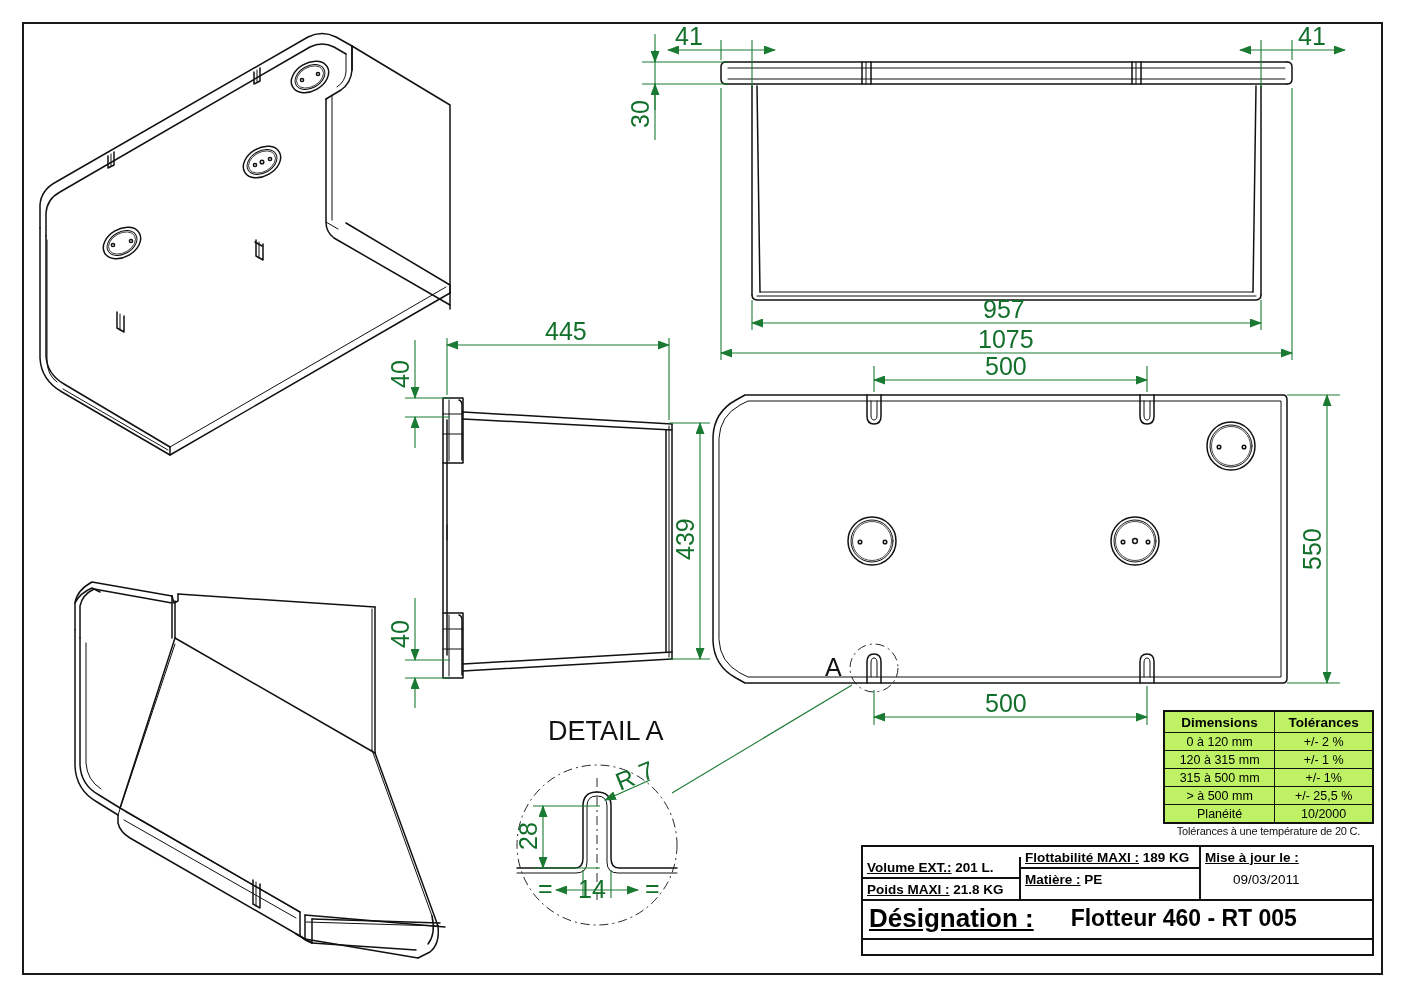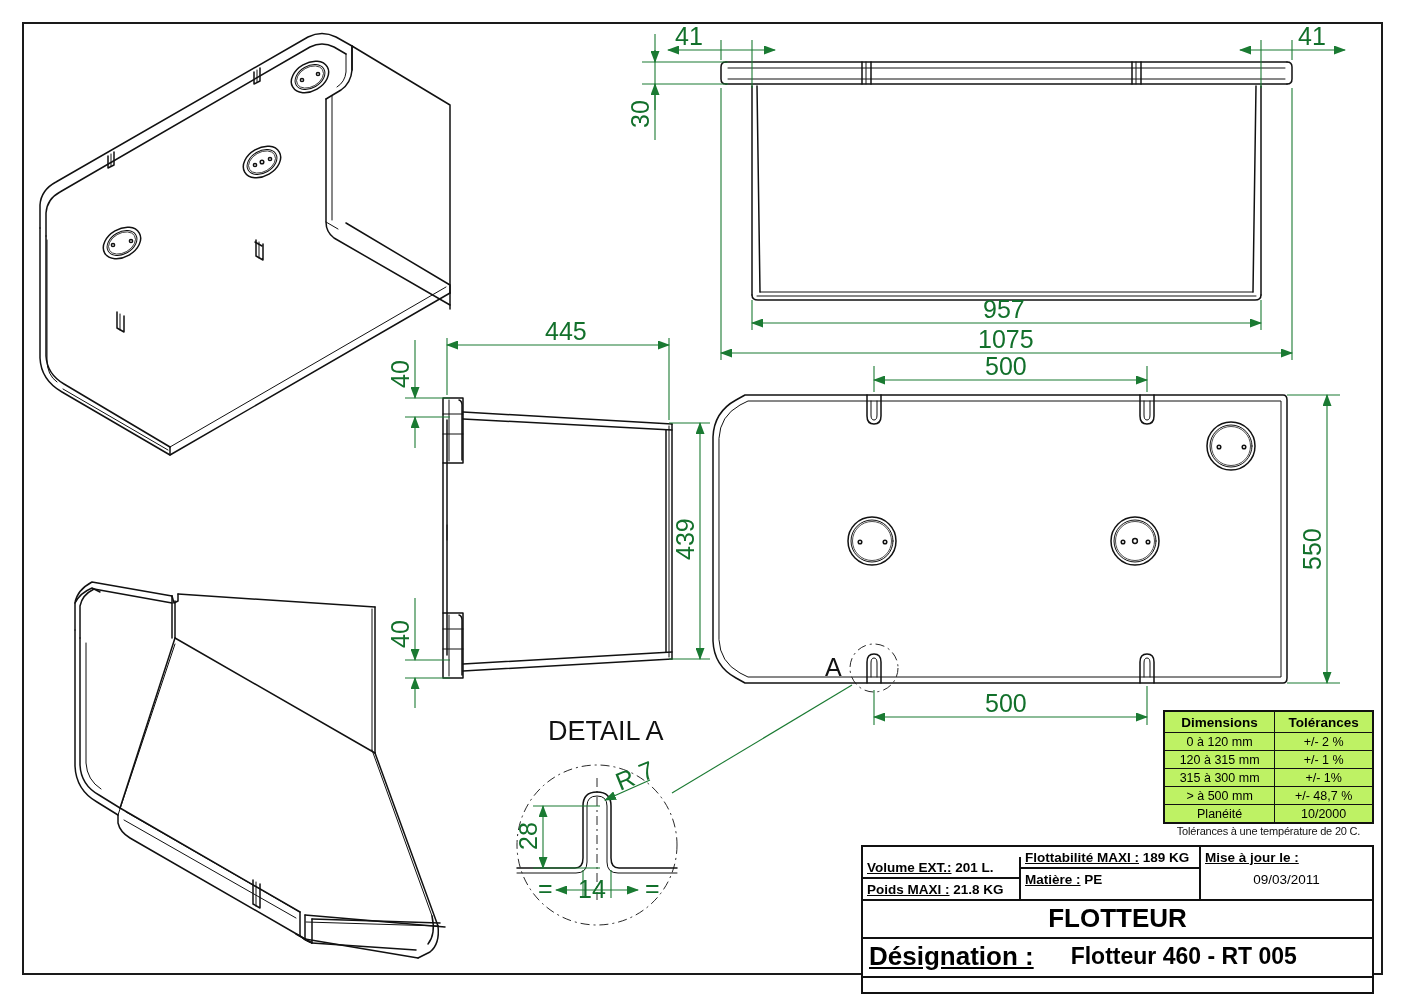--- a/index.html
+++ b/index.html
@@ -33,21 +33,21 @@
   #titleblock{position:absolute;left:861px;top:845px;width:513px;
         border:2px solid #111;box-sizing:border-box;background:#fff;}
   #titleblock .row{display:flex;}
   #tb-cellA{width:158px;border-right:2px solid #111;box-sizing:border-box;margin-top:10px;}
   #tb-cellB{width:180px;border-right:2px solid #111;box-sizing:border-box;}
   #tb-cellC{flex:1;box-sizing:border-box;}
   .tbline{font-size:13.5px;font-weight:bold;color:#000;padding:2.5px 4px;
         white-space:nowrap;}
   .tbline .u{text-decoration:underline;}
   .tbsep{border-bottom:2px solid #111;}
-  .tbdate{font-size:13.5px;color:#000;text-align:center;padding:5px 4px;}
+  .tbdate{font-size:13.5px;color:#000;padding:5px 4px;margin-left:28px;}
   #tb-main{border-top:2px solid #111;text-align:center;font-size:26px;
         font-weight:bold;padding:2px 0 3px;color:#000;}
   #tb-desig{border-top:2px solid #111;display:flex;align-items:center;
         padding:2px 6px 4px;color:#000;}
   #tb-desig .k{font-size:26px;font-weight:bold;text-decoration:underline;}
   #tb-desig .v{font-size:23px;font-weight:bold;margin-left:37px;}
   #tb-blank{border-top:2px solid #111;height:14px;}
 </style>
 </head>
 <body>
@@ -393,26 +393,26 @@
       <tbody>
         <tr>
           <td>0 à 120 mm</td>
           <td>+/- 2 %</td>
         </tr>
         <tr>
           <td>120 à 315 mm</td>
           <td>+/- 1 %</td>
         </tr>
         <tr>
-          <td>315 à 300 mm</td>
+          <td>315 à 500 mm</td>
           <td>+/- 1%</td>
         </tr>
         <tr>
           <td>&gt; à 500 mm</td>
-          <td>+/- 48,7 %</td>
+          <td>+/- 25,5 %</td>
         </tr>
         <tr>
           <td>Planéité</td>
           <td>10/2000</td>
         </tr>
       </tbody>
     </table>
     <div class="tolnote">Tolérances à une température de 20 C.</div>
   </div>
 
@@ -438,20 +438,19 @@
           <span>PE</span>
         </div>
       </div>
       <div id="tb-cellC">
         <div class="tbline">
           <span class="u">Mise à jour le :</span>
         </div>
         <div class="tbdate">09/03/2011</div>
       </div>
     </div>
-    <div id="tb-main">FLOTTEUR</div>
     <div id="tb-desig">
       <span class="k">Désignation :</span>
       <span class="v">Flotteur 460 - RT 005</span>
     </div>
     <div id="tb-blank"></div>
   </div>
 </div>
 
 </body></html>

